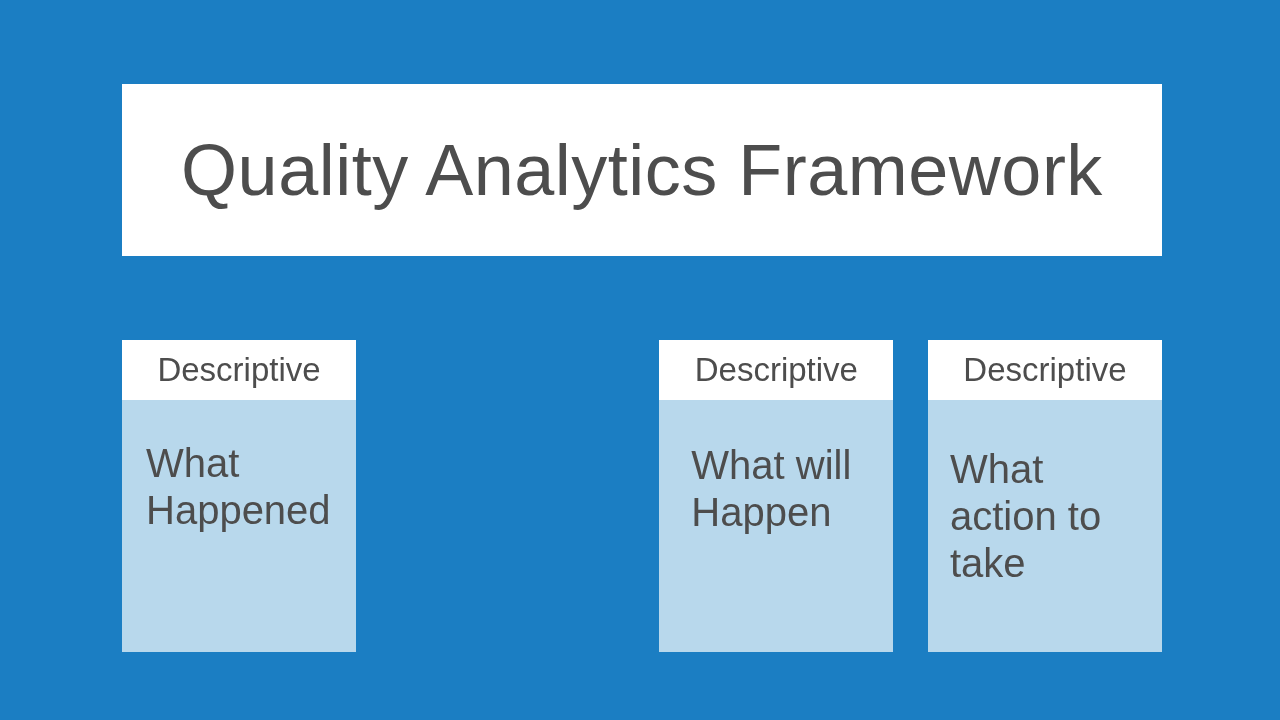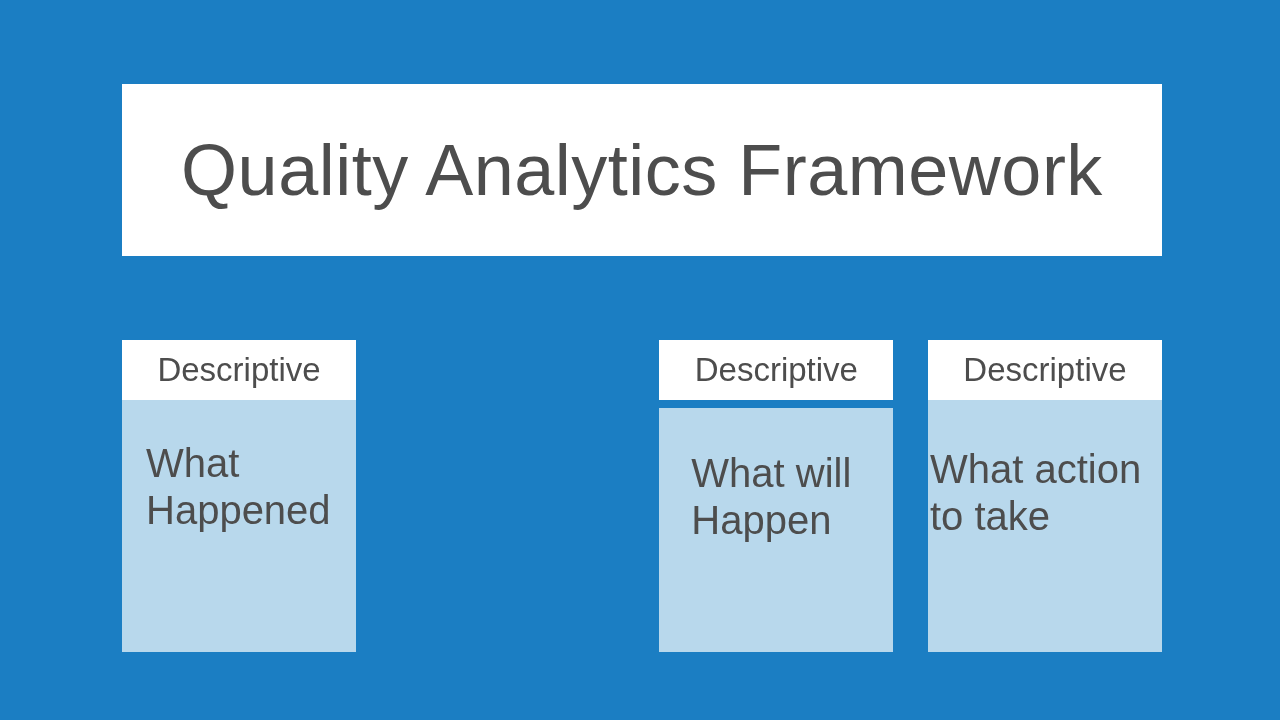--- a/index.html
+++ b/index.html
@@ -67,22 +67,22 @@
   }
   .col-body {
     flex: 1;
     background: var(--card-body-bg, #B8D8EC);
     padding: 40px 16px 0 24px;
     font-size: 40px;
     line-height: 47px;
     color: var(--text, #4D4D4D);
   }
   
-  .column:nth-child(3) .col-body { padding-left: 32px; padding-top: 42px; margin-top: 8px; }
-  .column:nth-child(4) .col-body { padding-left: 2px; padding-top: 46px; }
+  .column:nth-child(3) .col-body { padding-left: 32px; padding-top: 42px; }
+  .column:nth-child(4) .col-body { padding-left: 22px; padding-top: 46px; }
 </style>
 </head>
 <body>
 
 <div class="slide">
 
   <div class="title-box">
     <div class="slide-title">Quality Analytics Framework</div>
   </div>
 

